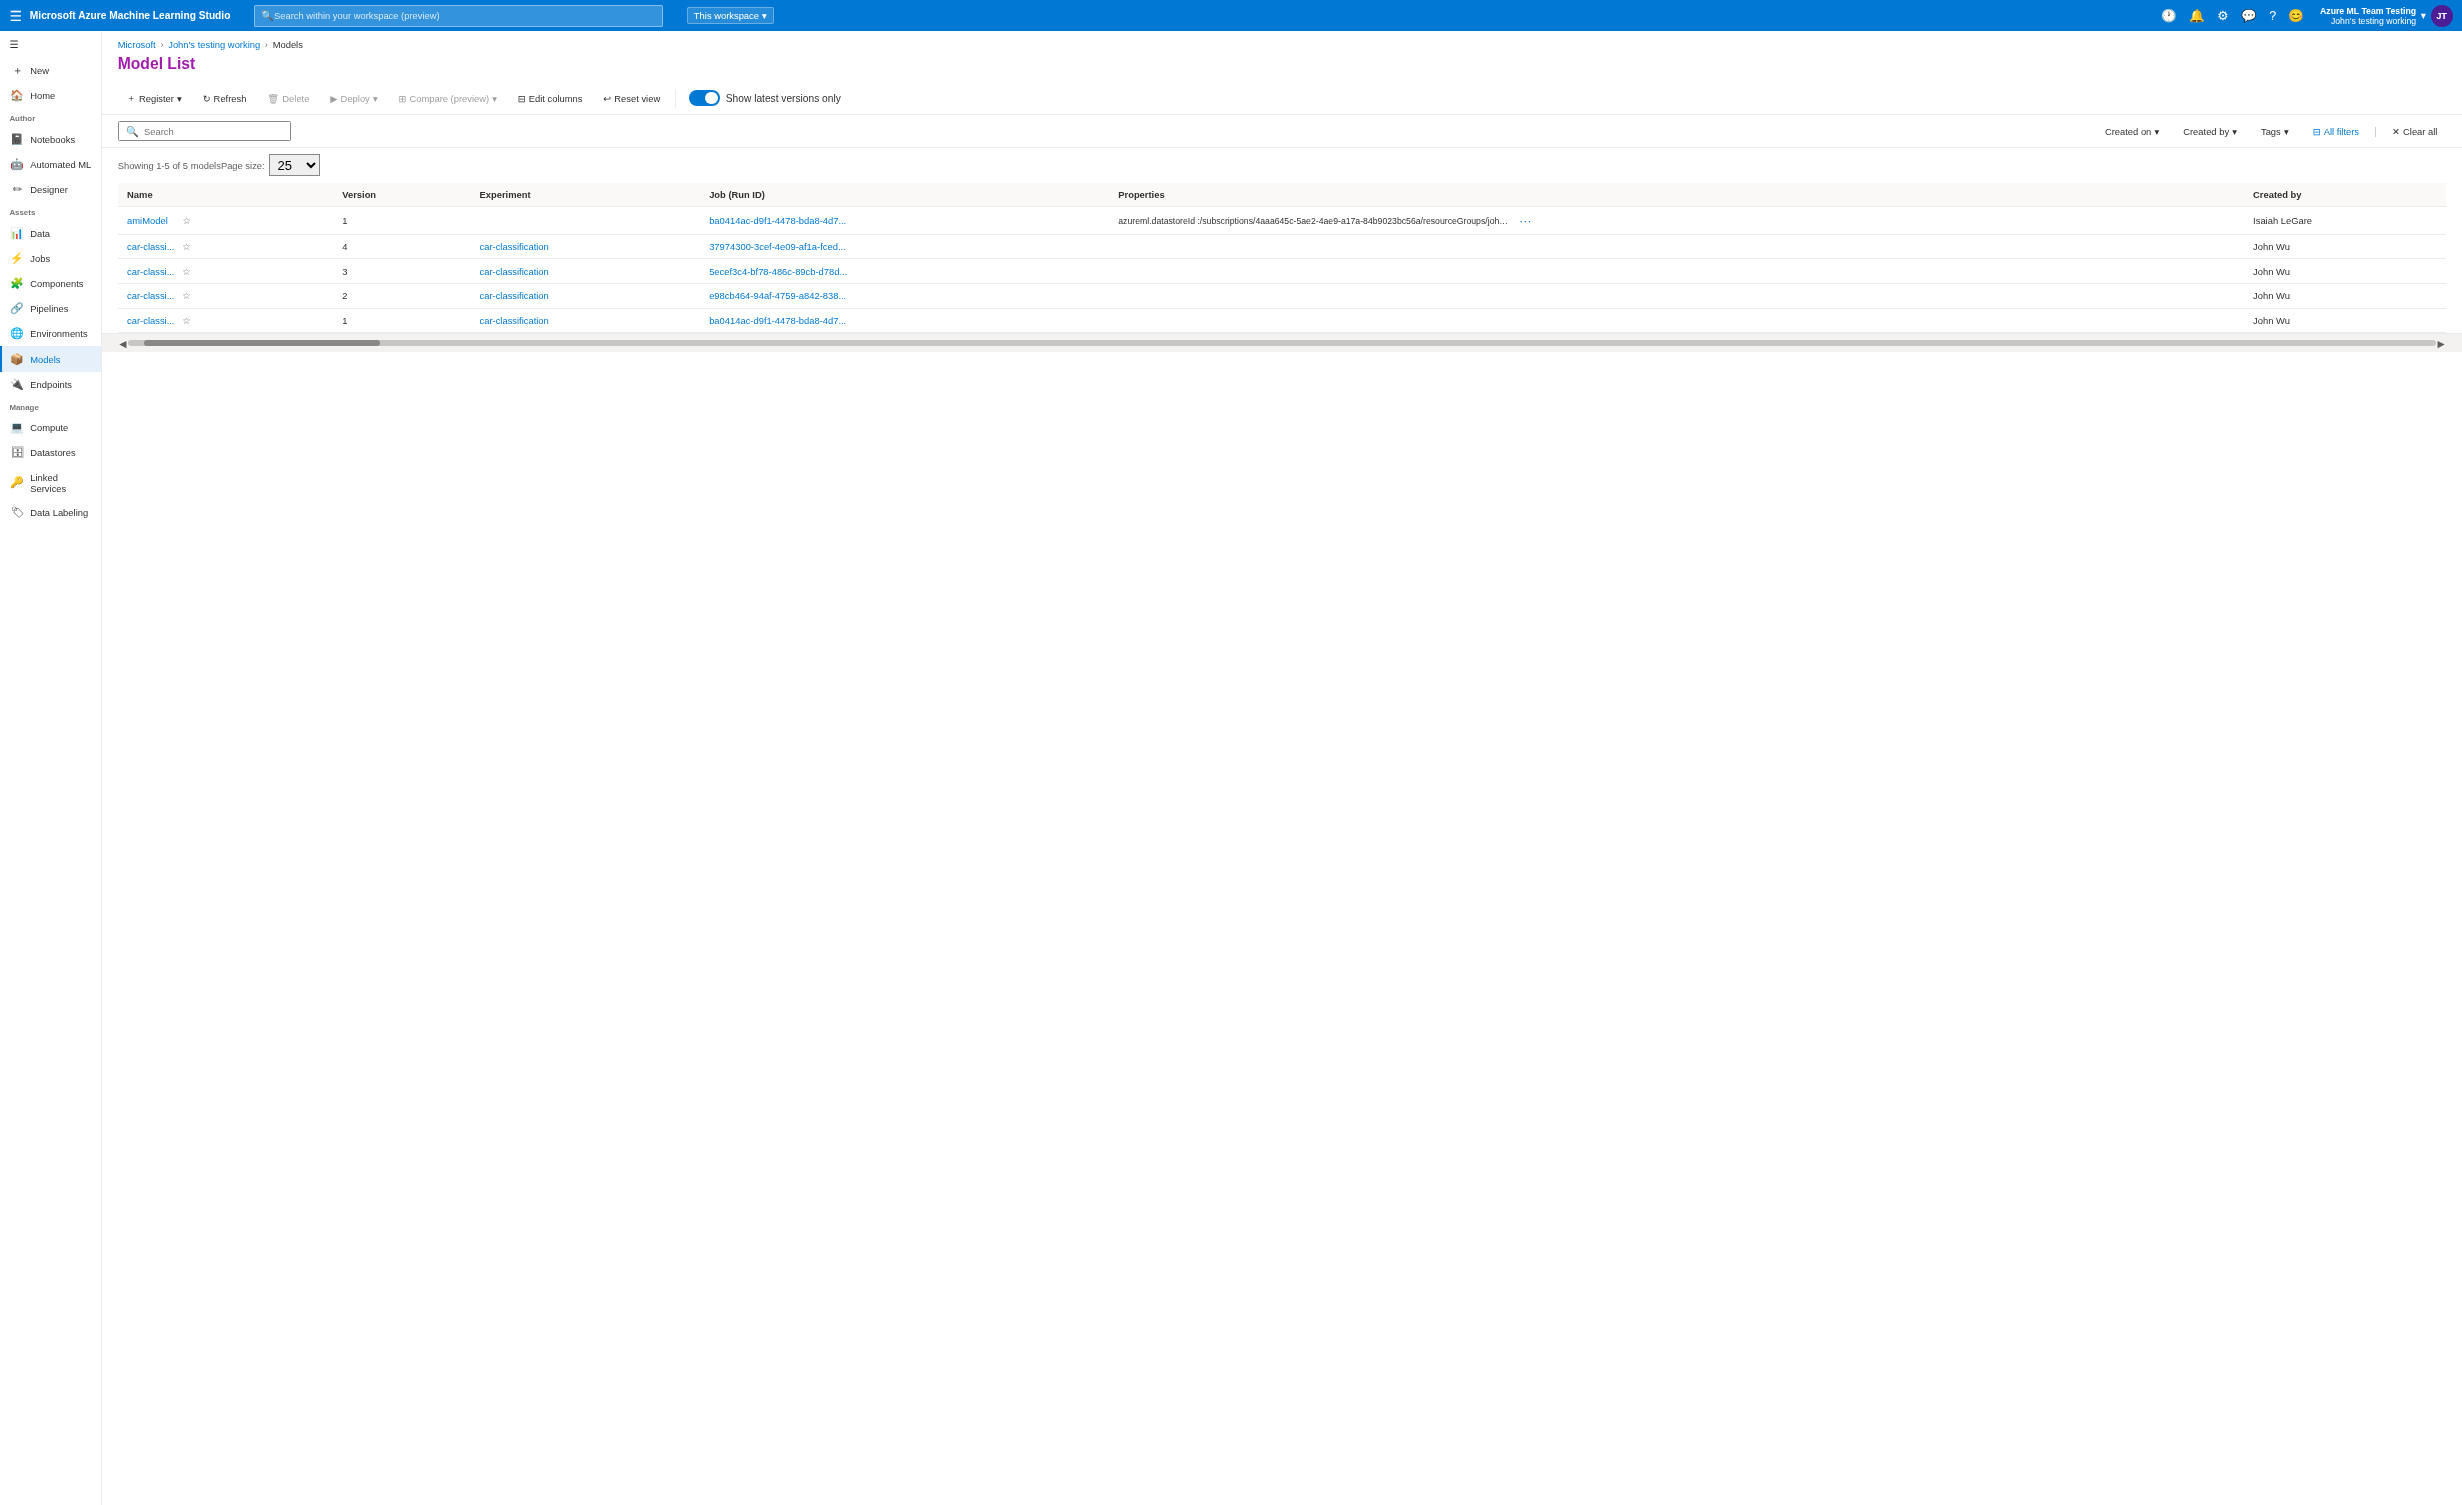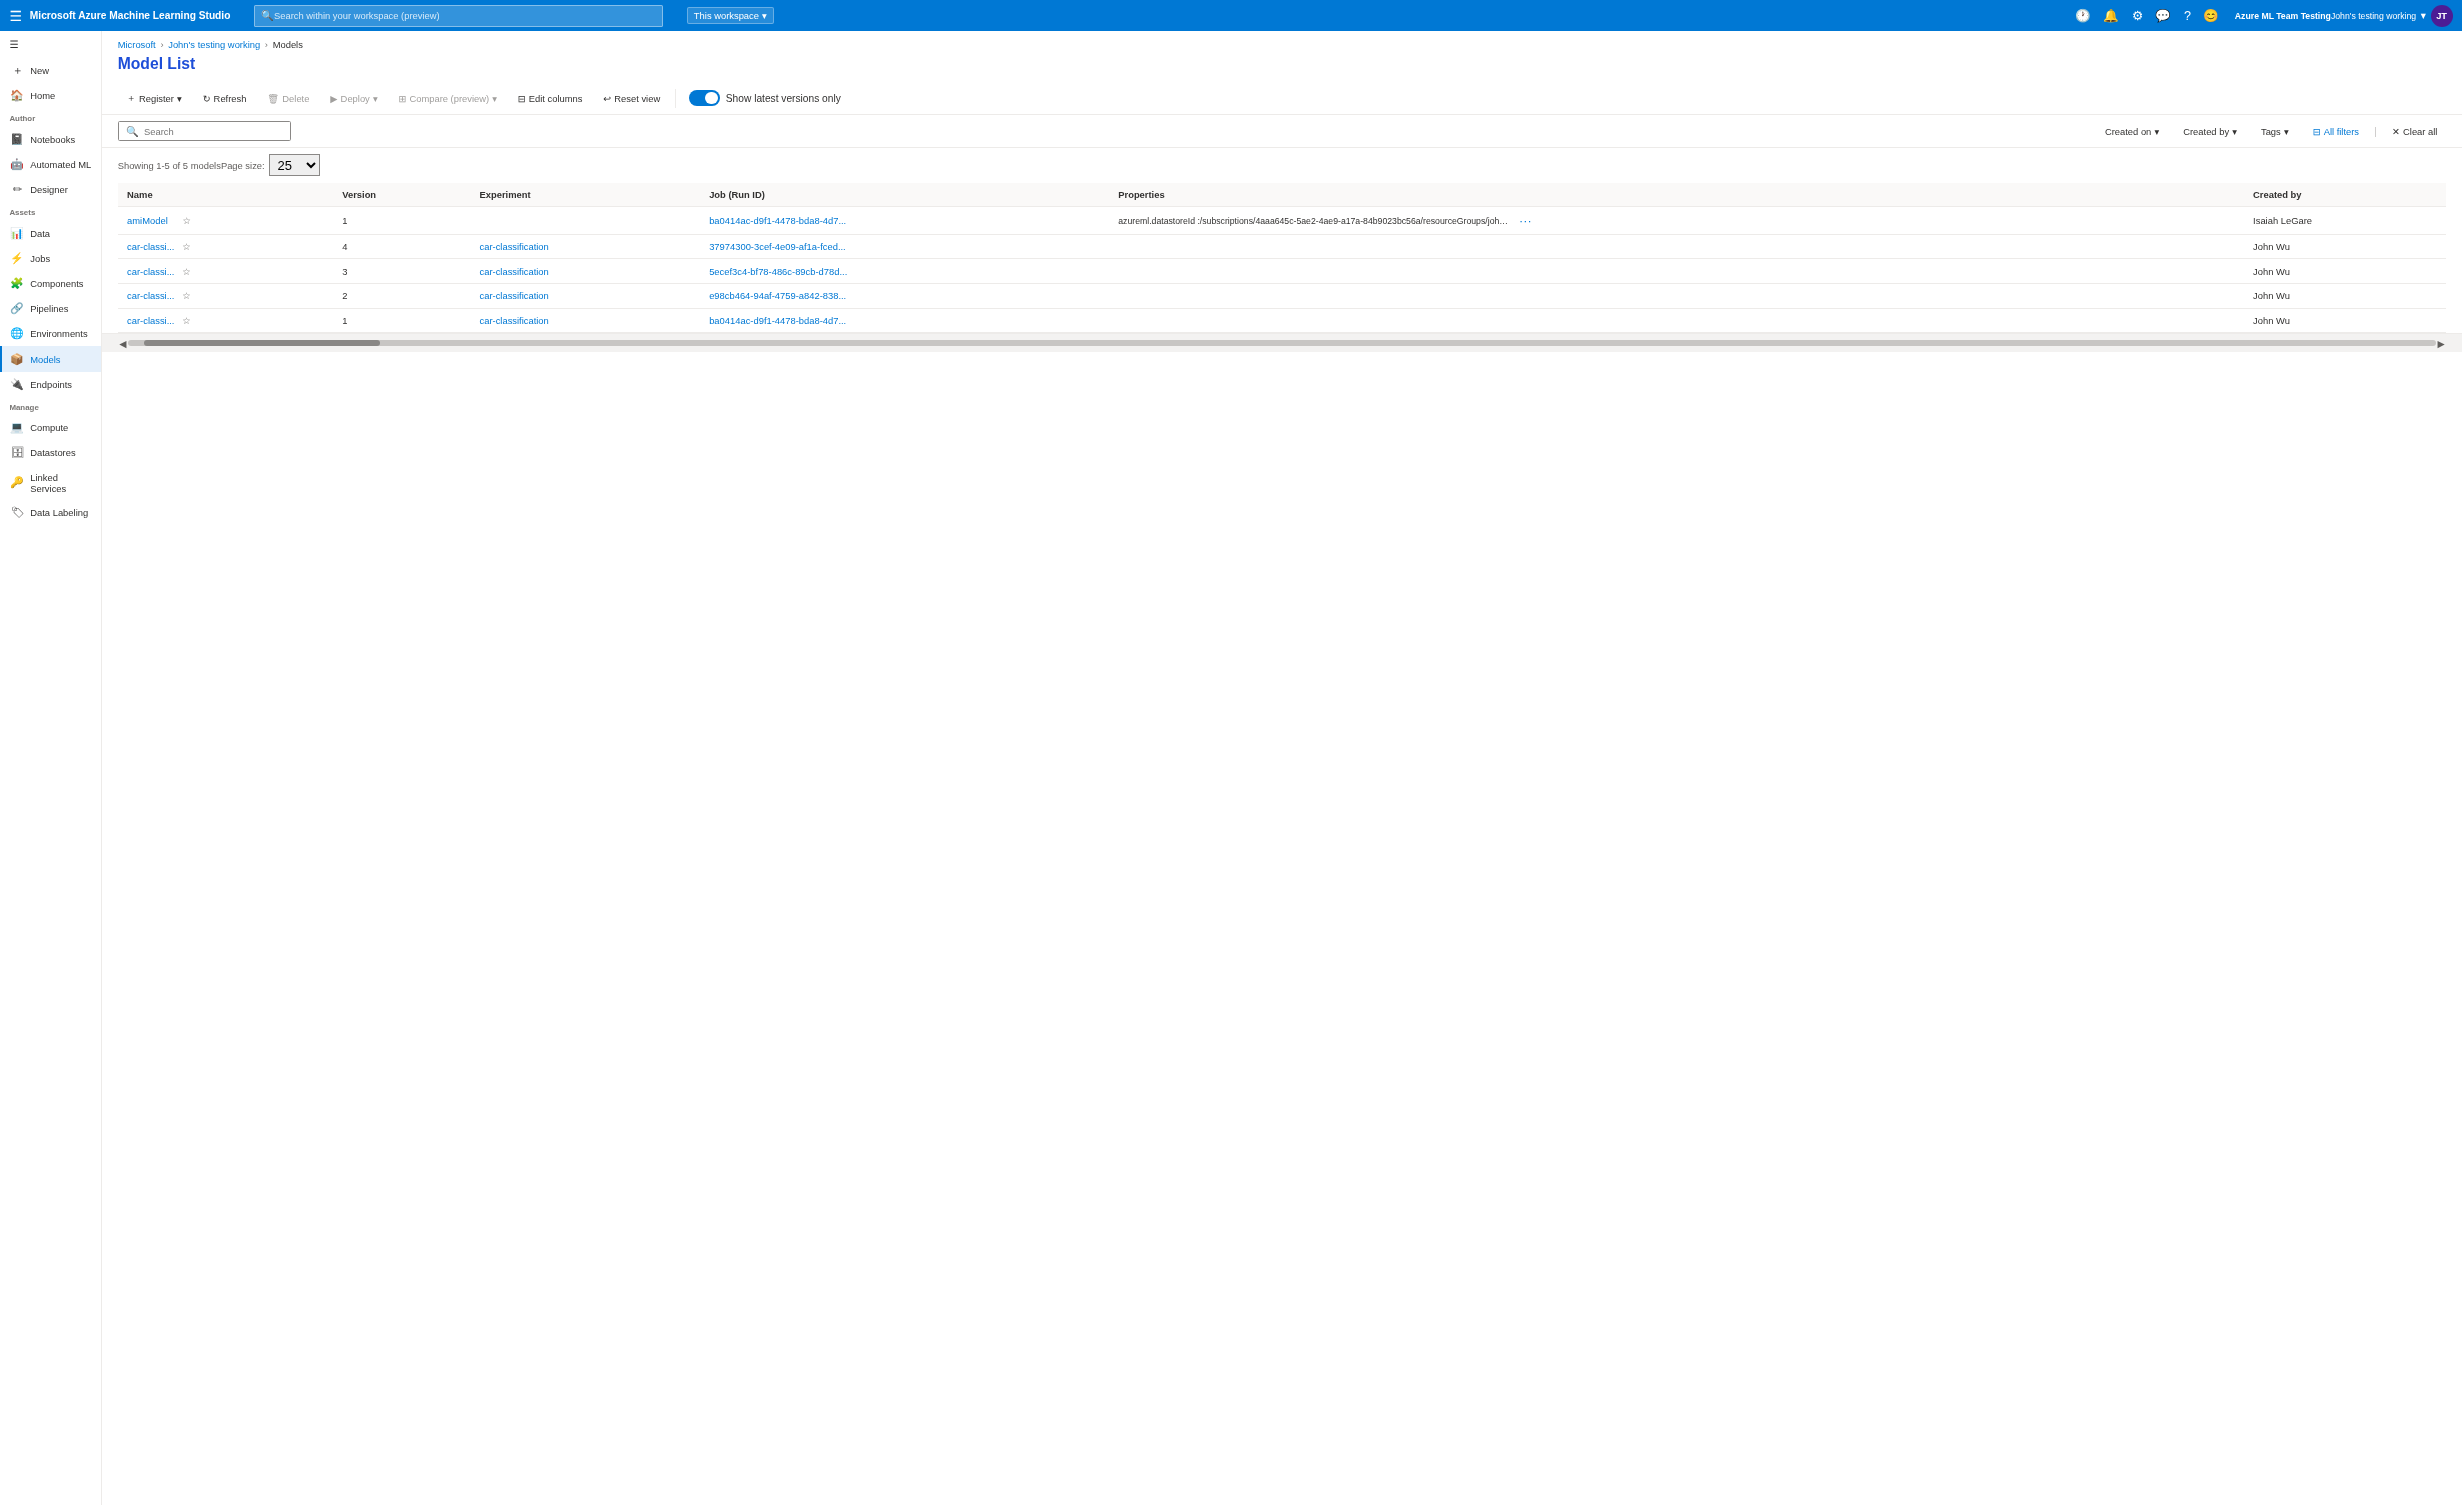--- a/index.html
+++ b/index.html
@@ -45,21 +45,21 @@
       border-radius: 2px;
       padding: 1.6px 6.3px;
       font-size: 9.4px;
       color: #fff;
       display: flex;
       align-items: center;
       gap: 3.1px;
     }
     .topbar-icons { display: flex; align-items: center; gap: 6.3px; margin-left: auto; }
     .topbar-icon { color: #fff; font-size: 12.6px; cursor: pointer; padding: 3.1px; }
-    .topbar-user { display: flex; flex-direction: row; align-items: flex-end; font-size: 8.7px; color: #fff; margin-left: 6.3px; }
+    .topbar-user { display: flex; flex-direction: column; align-items: flex-end; font-size: 8.7px; color: #fff; margin-left: 6.3px; }
     .topbar-avatar { width: 22px; height: 22px; border-radius: 50%; background: #4c1d95; display: flex; align-items: center; justify-content: center; color: #fff; font-size: 9.4px; font-weight: 600; }
 
     
     .main-layout { display: flex; flex: 1; overflow: hidden; }
 
     
     .sidebar {
       width: 102px;
       background: #fff;
       border-right: 0.8px solid #edebe9;
@@ -85,21 +85,21 @@
 
     
     .content { flex: 1; overflow: auto; display: flex; flex-direction: column; }
 
     
     .breadcrumb { display: flex; align-items: center; gap: 4.7px; padding: 7.9px 15.7px 4.7px 15.7px; font-size: 9.4px; color: #0078d4; }
     .breadcrumb-sep { color: #797775; }
     .breadcrumb-current { color: #323130; }
 
     
-    .page-title { font-size: 15.7px; font-weight: 600; padding: 0 15.7px 9.4px 15.7px; color: #1d4ed8; }
+    .page-title { font-size: 15.7px; font-weight: 600; padding: 0 15.7px 9.4px 15.7px; color: #a21caf; }
 
     
     .toolbar { display: flex; align-items: center; gap: 3.1px; padding: 4.7px 15.7px; border-bottom: 0.8px solid #edebe9; flex-wrap: wrap; }
     .toolbar-btn {
       display: flex; align-items: center; gap: 3.1px;
       padding: 3.9px 7.9px;
       background: transparent;
       border: 0.8px solid transparent;
       border-radius: 1.6px;
       cursor: pointer;

